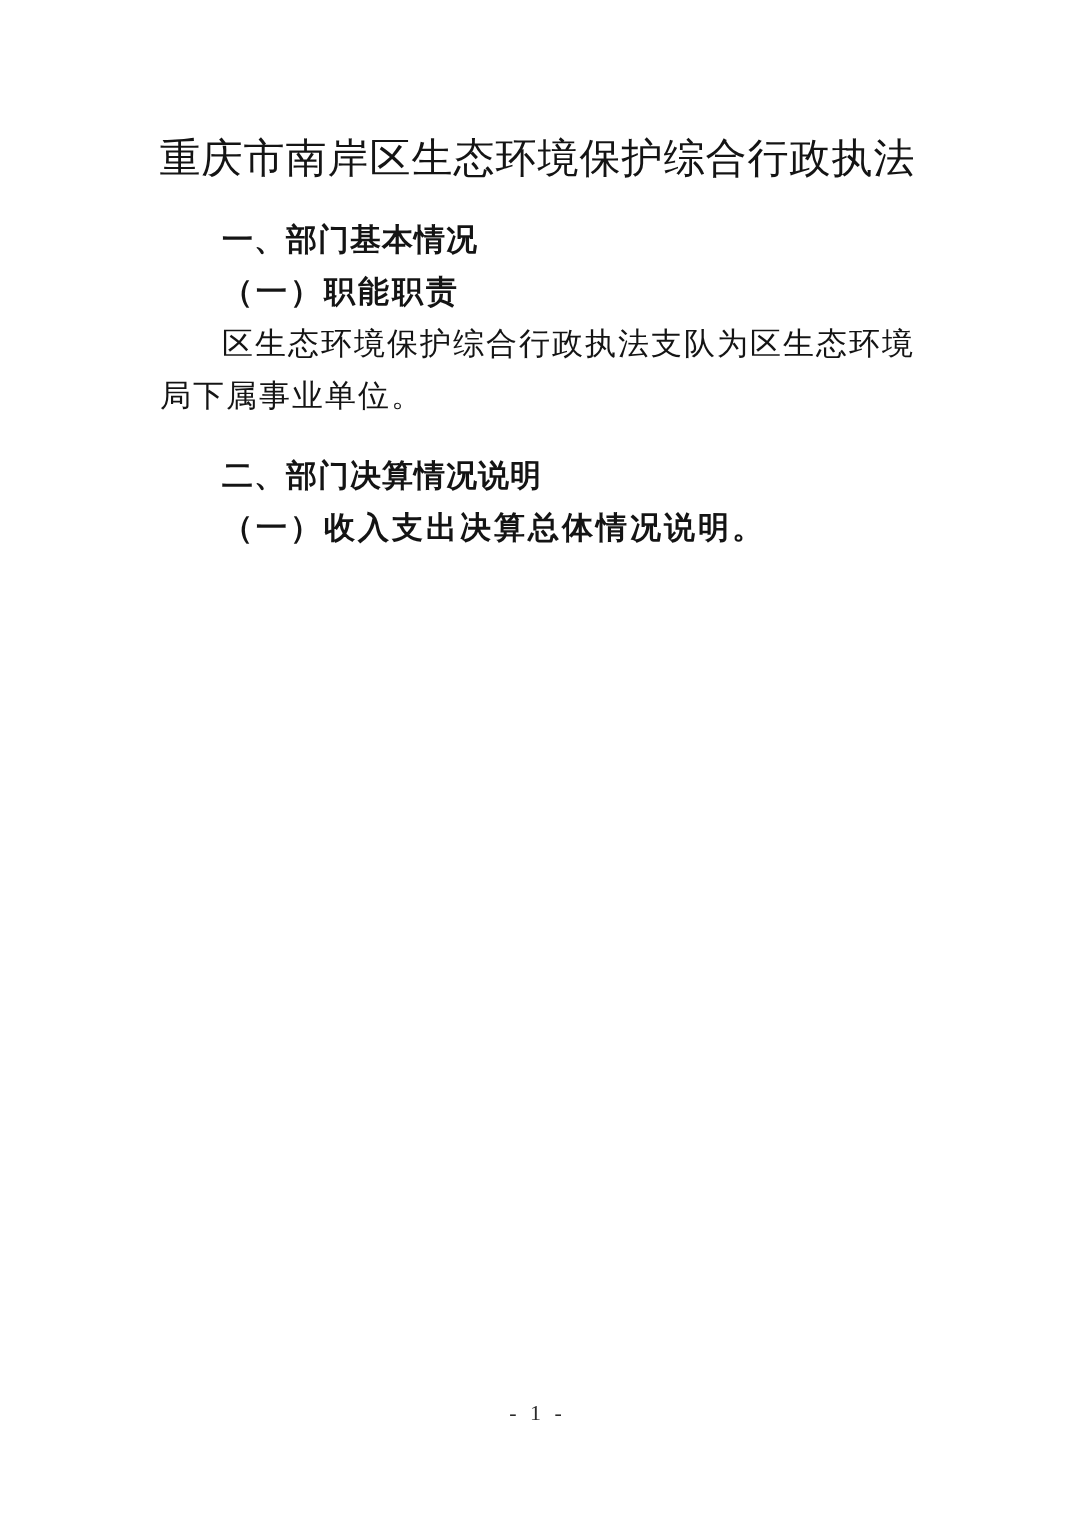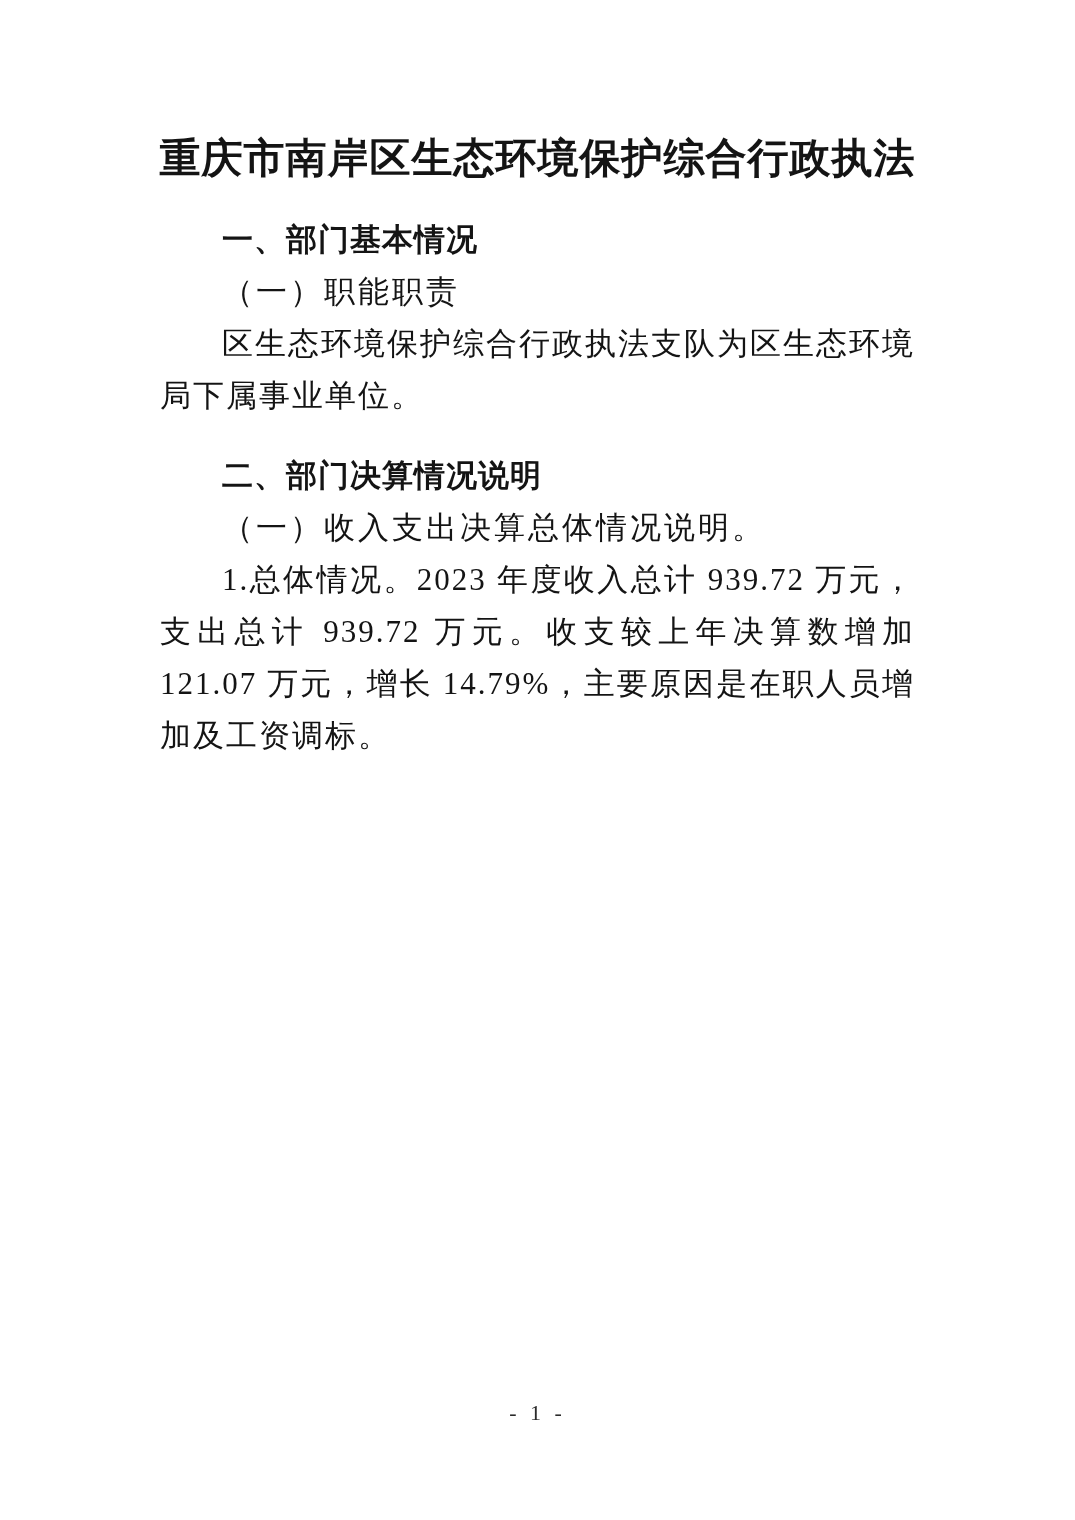--- a/index.html
+++ b/index.html
@@ -12,41 +12,41 @@
     width: 1075px;
     height: 1520px;
     background: #ffffff;
     overflow: hidden;
     color: #141414;
   }
   .doc-title {
     margin: 130px 110px 0 110px;
     text-align: center;
     font-family: "Liberation Serif", "DejaVu Serif", serif;
-    font-weight: 700;
+    font-weight: 400;
     font-size: 41px;
     line-height: 56px;
     letter-spacing: 1px;
   }
   .doc-body {
     margin: 22px 160px 0 160px;
     width: 755px;
     font-size: 31px;
     line-height: 52px;
   }
   .doc-body .h1 {
     font-family: "Liberation Sans", "DejaVu Sans", sans-serif;
     font-weight: 700;
     text-indent: 62px;
     letter-spacing: 1px;
     margin-top: 28px;
   }
   .doc-body .h2 {
     font-family: "Liberation Serif", "DejaVu Serif", serif;
-    font-weight: 400;
+    font-weight: 700;
     text-indent: 62px;
     letter-spacing: 3px;
   }
   .doc-body .p {
     font-family: "Liberation Serif", "DejaVu Serif", serif;
     font-weight: 400;
     text-indent: 62px;
     text-align: justify;
     text-justify: inter-character;
     letter-spacing: 2px;
@@ -72,20 +72,19 @@
     <div>重庆市南岸区生态环境保护综合行政执法</div>
   </div>
 
   <div class="doc-body">
 
   <div class="h1">一、部门基本情况</div>
       <div class="h2">（一）职能职责</div>
       <div class="p">区生态环境保护综合行政执法支队为区生态环境局下属事业单位。</div>
       <div class="h1">二、部门决算情况说明</div>
       <div class="h2">（一）收入支出决算总体情况说明。</div>
-      <div class="p">1.总体情况。2023 年度收入总计 939.72 万元，支出总计 939.72 万元。收支较上年决算数增加 121.07 万元，增长 14.79%，主要原因是在职人员增加及工资调标。</div>
     </div>
 
   <div class="page-footer">
     <span>- 1 -</span>
   </div>
 
 </div>
 
 </body></html>

